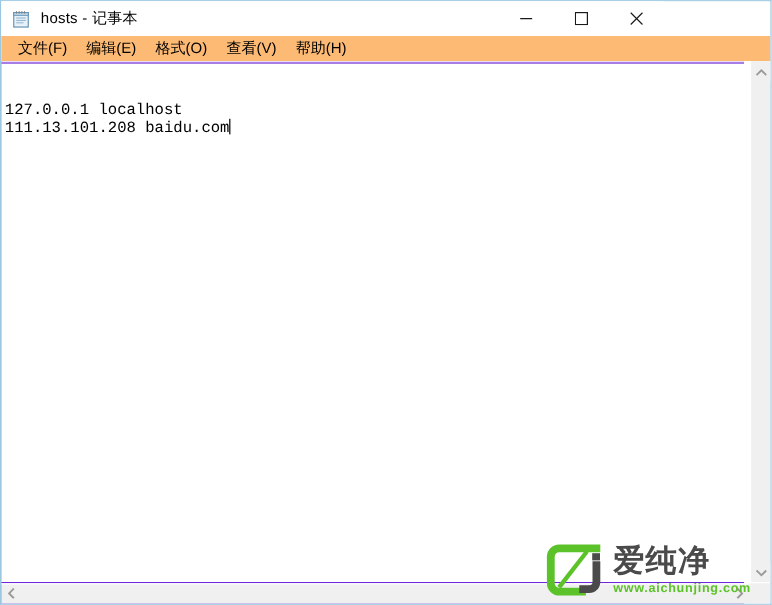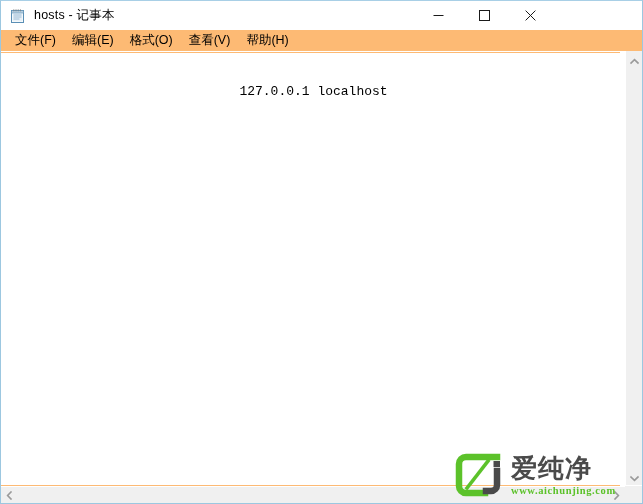--- a/index.html
+++ b/index.html
@@ -92,22 +92,21 @@
     font-family: "Liberation Sans", "DejaVu Sans", sans-serif;
   }
 
   
   #editor-wrap {
     position: absolute;
     left: 0;
     top: 50px;
     width: 619px;
     height: 452px;
-    background: #fdba74;
-    text-align: center;
+    background: #6d28d9;
   }
   #editor-top-rule {
     position: absolute;
     left: 0; top: 0;
     width: 641px;
     height: 1px;
     background: #ffffff;
   }
   #text-area {
     position: absolute;
@@ -223,21 +222,21 @@
   #wm-cn {
     font-family: "DejaVu Sans", "Liberation Sans", sans-serif;
     font-size: 26px;
     font-weight: bold;
     color: #4a4a4a;
     letter-spacing: 1px;
     line-height: 29px;
     white-space: nowrap;
   }
   #wm-url {
-    font-family: Liberation Serif, serif;
+    font-family: Liberation Sans, sans-serif;
     font-size: 10.5px;
     font-weight: bold;
     color: #5cc22a;
     letter-spacing: 0.6px;
     line-height: 13px;
     white-space: nowrap;
     margin-top: 1px;
   }
 </style>
 </head>
@@ -299,21 +298,21 @@
     <div class="menu-item">编辑(E)</div>
     <div class="menu-item">格式(O)</div>
     <div class="menu-item">查看(V)</div>
     <div class="menu-item">帮助(H)</div>
   </div>
 
   <div id="editor-wrap">
     <div id="editor-top-rule"></div>
 
     <div id="text-area">
-      <span class="text-line">127.0.0.1 localhost</span>
+      <span class="text-line">127.0.0.1 localhost</span><span class="text-line"><span>111.13.101.208 baidu.com</span><span id="caret"></span></span>
     </div>
   </div>
 
   <div id="vscroll">
     <div id="vscroll-up">
       <span class="arrow-glyph">
         <svg width="9" height="7" viewBox="0 0 9 7" aria-hidden="true">
           <path d="M1 5 L4.5 1.6 L8 5" fill="none" stroke="#9a9a9a" stroke-width="1.6" stroke-linecap="square"></path>
         </svg>
       </span>

